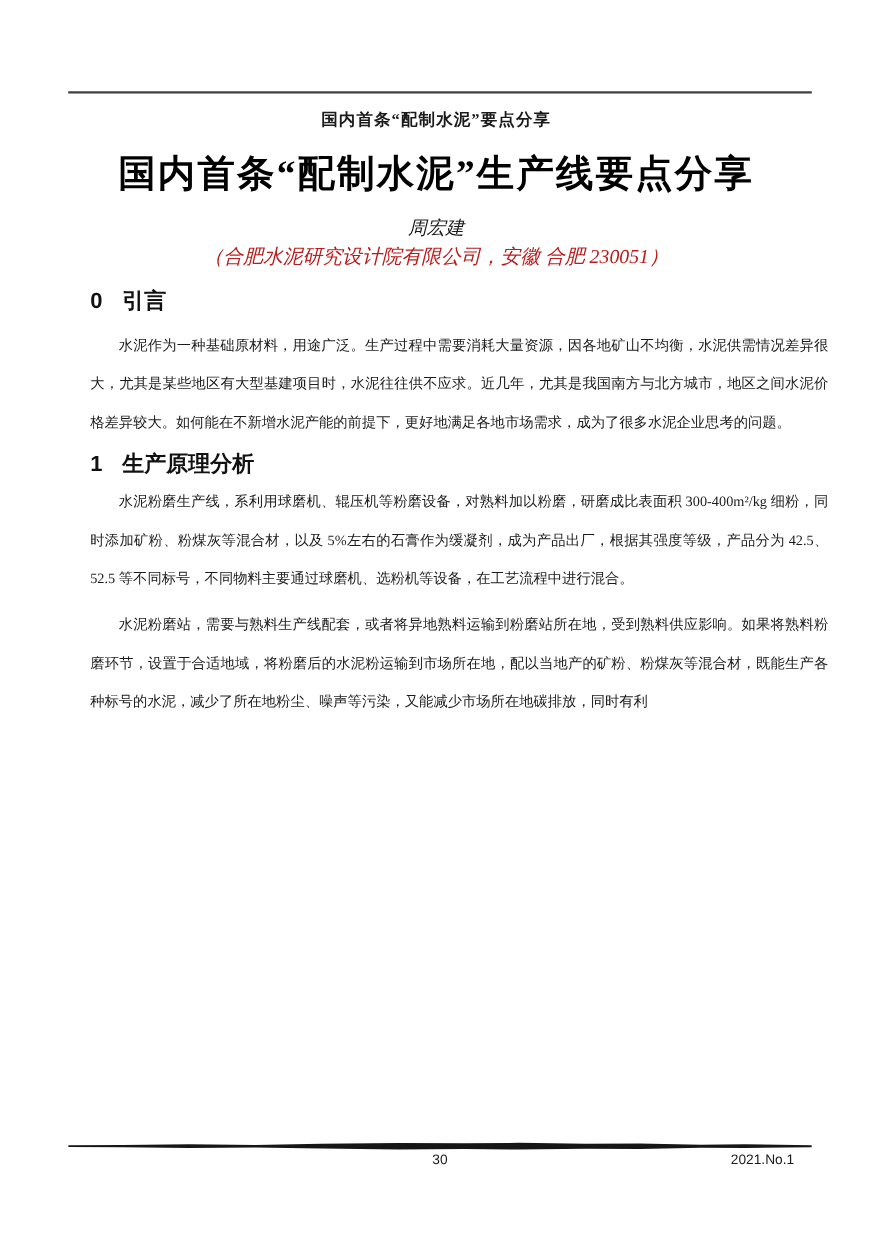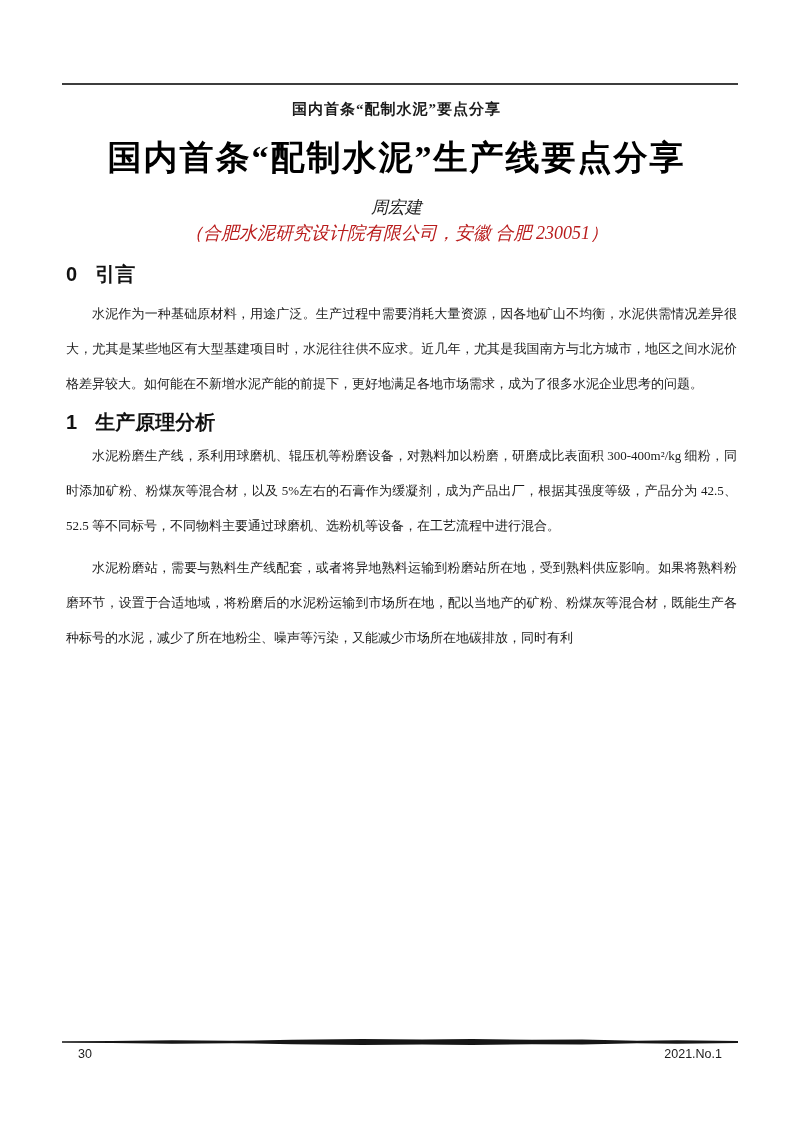--- a/index.html
+++ b/index.html
@@ -36,21 +36,21 @@
     font-size: 17px; font-style: italic;
     color: #1b1b1b;
   }
   .affiliation-line {
     position: absolute; top: 221px; left: 0; width: 100%;
     text-align: center;
     font-size: 18px; font-style: italic;
     color: #b91c1c;
   }
   .content {
-    position: absolute; top: 260px; left: 66px; width: 671px;
+    position: absolute; top: 260px; left: 82px; width: 671px;
   }
   .section-heading {
     font-family: "Liberation Sans", "DejaVu Sans", sans-serif;
     font-size: 20px; font-weight: 700;
     line-height: 28px;
     color: #111111;
     margin-bottom: 8px;
   }
   .section-heading .sec-num { margin-right: 18px; }
   .section-heading.second { margin-top: 4px; margin-bottom: 2px; }
@@ -65,21 +65,21 @@
   .footer {
     position: absolute; top: 1038px; left: 62px; width: 676px;
   }
   .footer-rule-svg { display: block; width: 676px; height: 8px; }
   .footer-text-row {
     position: relative; width: 100%; height: 18px;
     font-family: "Liberation Sans", "DejaVu Sans", sans-serif;
     font-size: 12.5px; color: #1b1b1b;
   }
   .page-number {
-    position: absolute; left: 16px; right: 0; top: 1px;
+    position: absolute; left: 0; right: 0; text-align: center; top: 1px;
   }
   .issue-label {
     position: absolute; right: 16px; top: 1px;
   }
 </style>
 </head>
 <body>
 
 <div class="running-head">国内首条“配制水泥”要点分享</div>
 <div class="header-rule"></div>

